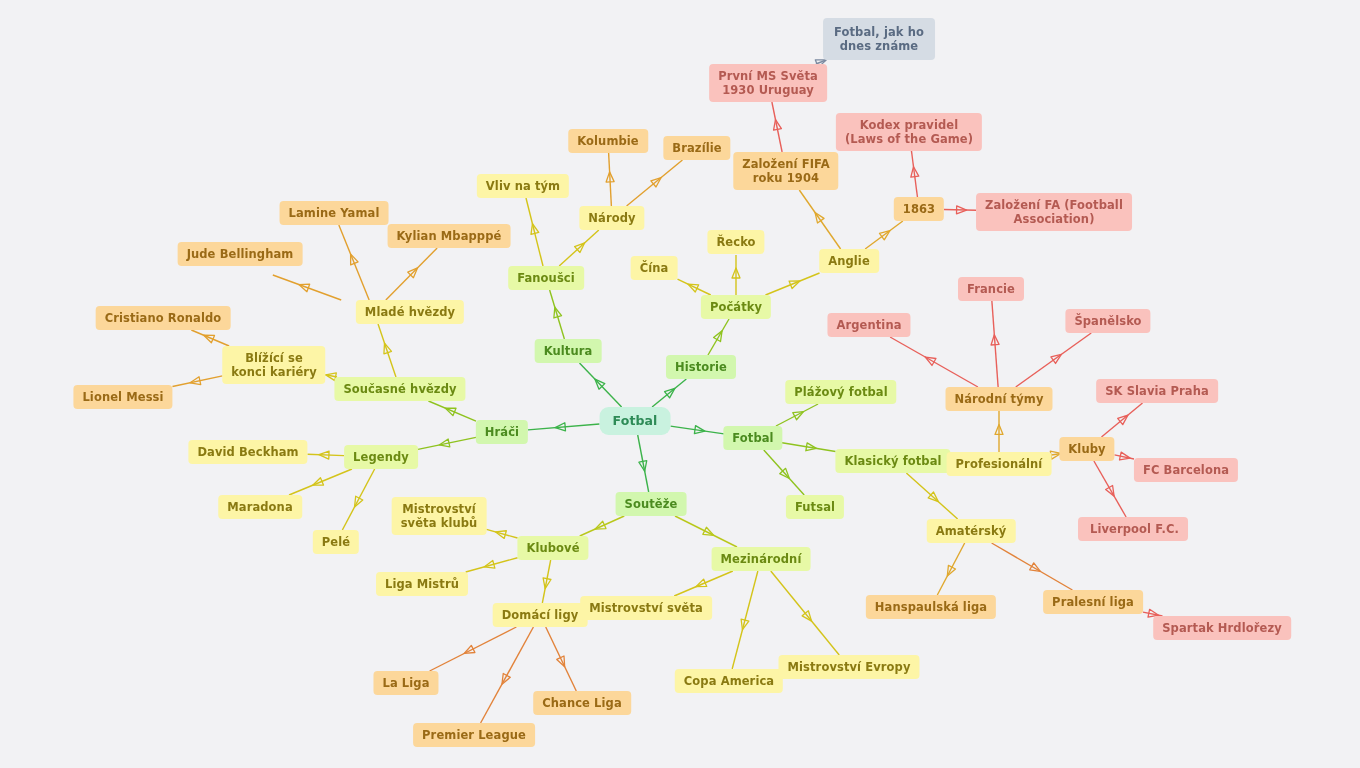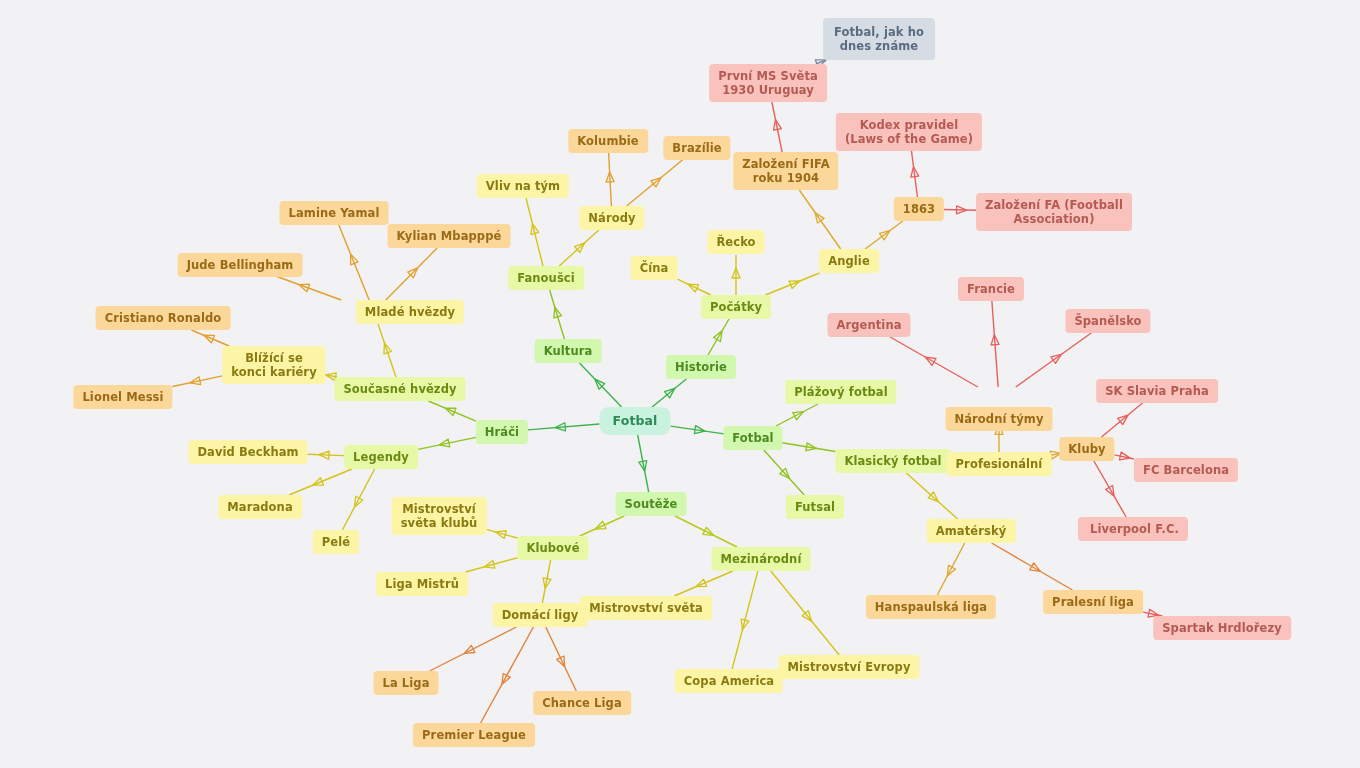--- a/index.html
+++ b/index.html
@@ -315,29 +315,29 @@
       <div class="node lv-3" id="n-amatersky" style="left: 971px; top: 531px;">Amatérský</div>
       <div class="node lv-3" id="n-msklubu" style="left: 439px; top: 516px;">Mistrovství
 světa klubů</div>
       <div class="node lv-3" id="n-ligamistru" style="left: 422px; top: 584px;">Liga Mistrů</div>
       <div class="node lv-3" id="n-domaciligy" style="left: 540px; top: 615px;">Domácí ligy</div>
       <div class="node lv-3" id="n-mssveta" style="left: 646px; top: 608px;">Mistrovství světa</div>
       <div class="node lv-3" id="n-copaamerica" style="left: 729px; top: 681px;">Copa America</div>
       <div class="node lv-3" id="n-mevropy" style="left: 849px; top: 667px;">Mistrovství Evropy</div>
       <div class="node lv-4" id="n-yamal" style="left: 334px; top: 213px;">Lamine Yamal</div>
       <div class="node lv-4" id="n-mbappe" style="left: 449px; top: 236px;">Kylian Mbapppé</div>
-      <div class="node lv-4" id="n-bellingham" style="left: 240px; top: 265px;">Jude Bellingham</div>
+      <div class="node lv-4" id="n-bellingham" style="left: 240px; top: 254px;">Jude Bellingham</div>
       <div class="node lv-4" id="n-ronaldo" style="left: 163px; top: 318px;">Cristiano Ronaldo</div>
       <div class="node lv-4" id="n-messi" style="left: 123px; top: 397px;">Lionel Messi</div>
       <div class="node lv-4" id="n-kolumbie" style="left: 608px; top: 141px;">Kolumbie</div>
       <div class="node lv-4" id="n-brazilie" style="left: 697px; top: 148px;">Brazílie</div>
       <div class="node lv-4" id="n-fifa" style="left: 786px; top: 171px;">Založení FIFA
 roku 1904</div>
       <div class="node lv-4" id="n-rok1863" style="left: 919px; top: 209px;">1863</div>
-      <div class="node lv-4" id="n-narodnitymy" style="left: 999px; top: 419px;">Národní týmy</div>
+      <div class="node lv-4" id="n-narodnitymy" style="left: 999px; top: 399px;">Národní týmy</div>
       <div class="node lv-4" id="n-kluby" style="left: 1087px; top: 449px;">Kluby</div>
       <div class="node lv-4" id="n-hanspaulska" style="left: 931px; top: 607px;">Hanspaulská liga</div>
       <div class="node lv-4" id="n-pralesni" style="left: 1093px; top: 602px;">Pralesní liga</div>
       <div class="node lv-4" id="n-laliga" style="left: 406px; top: 683px;">La Liga</div>
       <div class="node lv-4" id="n-premier" style="left: 474px; top: 735px;">Premier League</div>
       <div class="node lv-4" id="n-chance" style="left: 582px; top: 703px;">Chance Liga</div>
       <div class="node lv-6" id="n-msuruguay" style="left: 768px; top: 83px;">První MS Světa
 1930 Uruguay</div>
       <div class="node lv-6" id="n-kodex" style="left: 909px; top: 132px;">Kodex pravidel
 (Laws of the Game)</div>

